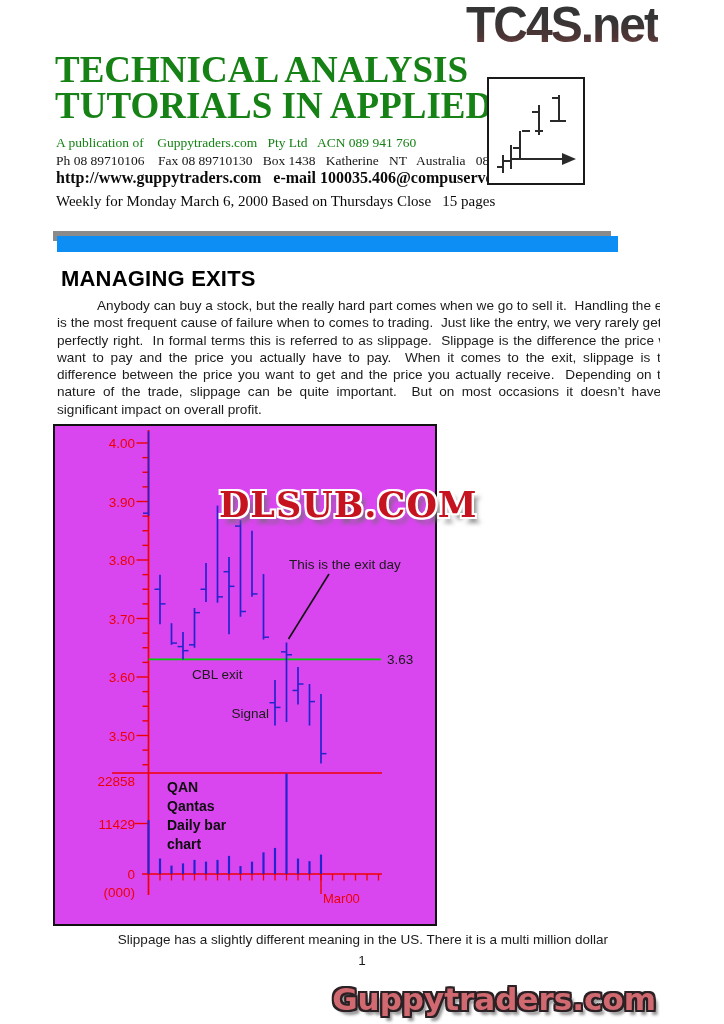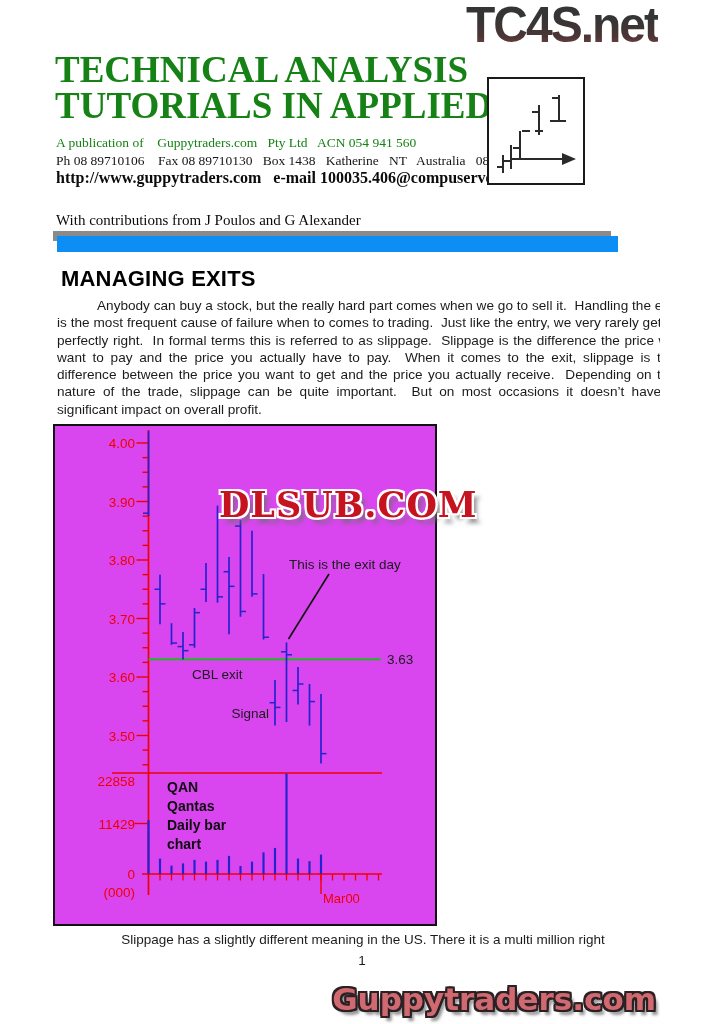--- a/index.html
+++ b/index.html
@@ -64,21 +64,21 @@
 
 <div class="page">
 
   <div class="tc4s">TC4S.net</div>
 
   <div class="title">
     <div>TECHNICAL ANALYSIS</div>
     <div>TUTORIALS IN APPLIED</div>
   </div>
 
-  <div class="publine pre">A publication of    Guppytraders.com   Pty Ltd   ACN 054 941 560</div>
+  <div class="publine pre">A publication of    Guppytraders.com   Pty Ltd   ACN 089 941 760</div>
   <div class="contactline pre">Ph 08 89710106    Fax 08 89710130   Box 1438   Katherine   NT   Australia   0851</div>
   <div class="webline pre">http://www.guppytraders.com   e-mail 100035.406@compuserve.com</div>
 
   <div class="logobox">
     <svg width="94" height="104" viewBox="0 0 94 104">
       <g stroke="#2a2a2a" stroke-width="2" fill="none">
         <line x1="14" y1="76" x2="14" y2="94"></line>
         <line x1="8" y1="88" x2="14" y2="88"></line>
         <line x1="22" y1="66" x2="22" y2="90"></line>
         <line x1="15" y1="82" x2="22" y2="82"></line>
@@ -89,21 +89,21 @@
         <line x1="43" y1="33" x2="50" y2="33"></line>
         <line x1="70" y1="16" x2="70" y2="42"></line>
         <line x1="63" y1="19" x2="70" y2="19"></line>
         <line x1="61" y1="42" x2="77" y2="42"></line>
         <line x1="23" y1="80" x2="73" y2="80"></line>
       </g>
       <polygon points="73,74 87,80 73,86" fill="#2a2a2a"></polygon>
     </svg>
   </div>
 
-  <div class="contribline pre">With contributions from J Poulos and G Alexander</div>
+  <div class="issueline pre">Weekly for Monday March 6, 2000 Based on Thursdays Close   15 pages</div>
 
   <div class="hr-gray"></div>
   <div class="hr-blue"></div>
 
   <h2 class="heading">MANAGING EXITS</h2>
   <p class="bodytext">Anybody can buy a stock, but the really hard part comes when we go to sell it.  Handling the exit is the most frequent cause of failure when to comes to trading.  Just like the entry, we very rarely get in perfectly right.  In formal terms this is referred to as slippage.  Slippage is the difference the price we want to pay and the price you actually have to pay.  When it comes to the exit, slippage is the difference between the price you want to get and the price you actually receive.  Depending on the nature of the trade, slippage can be quite important.  But on most occasions it doesn’t have a significant impact on overall profit.</p>
 
   <div class="chart-frame">
     <svg id="chart" width="380" height="498" viewBox="0 0 380 498">
         <line x1="93.5" y1="4" x2="93.5" y2="469" stroke="#ef0000" stroke-width="1.7"></line>
@@ -229,17 +229,17 @@
         <text x="214" y="292" text-anchor="end" font-size="13.5" fill="#1a1a1a">Signal</text>
         <text x="112" y="366" font-size="14" font-weight="bold" fill="#0d0d0d">QAN</text>
         <text x="112" y="385" font-size="14" font-weight="bold" fill="#0d0d0d">Qantas</text>
         <text x="112" y="404" font-size="14" font-weight="bold" fill="#0d0d0d">Daily bar</text>
         <text x="112" y="423" font-size="14" font-weight="bold" fill="#0d0d0d">chart</text>
       </svg>
   </div>
 
   <div class="watermark">DLSUB.COM</div>
 
-  <div class="caption">Slippage has a slightly different meaning in the US.  There it  is a multi million right</div>
+  <div class="caption">Slippage has a slightly different meaning in the US.  There it  is a multi million dollar</div>
   <div class="pageno">1</div>
   <div class="brand">Guppytraders.com</div>
 
 </div>
 
 </body></html>

